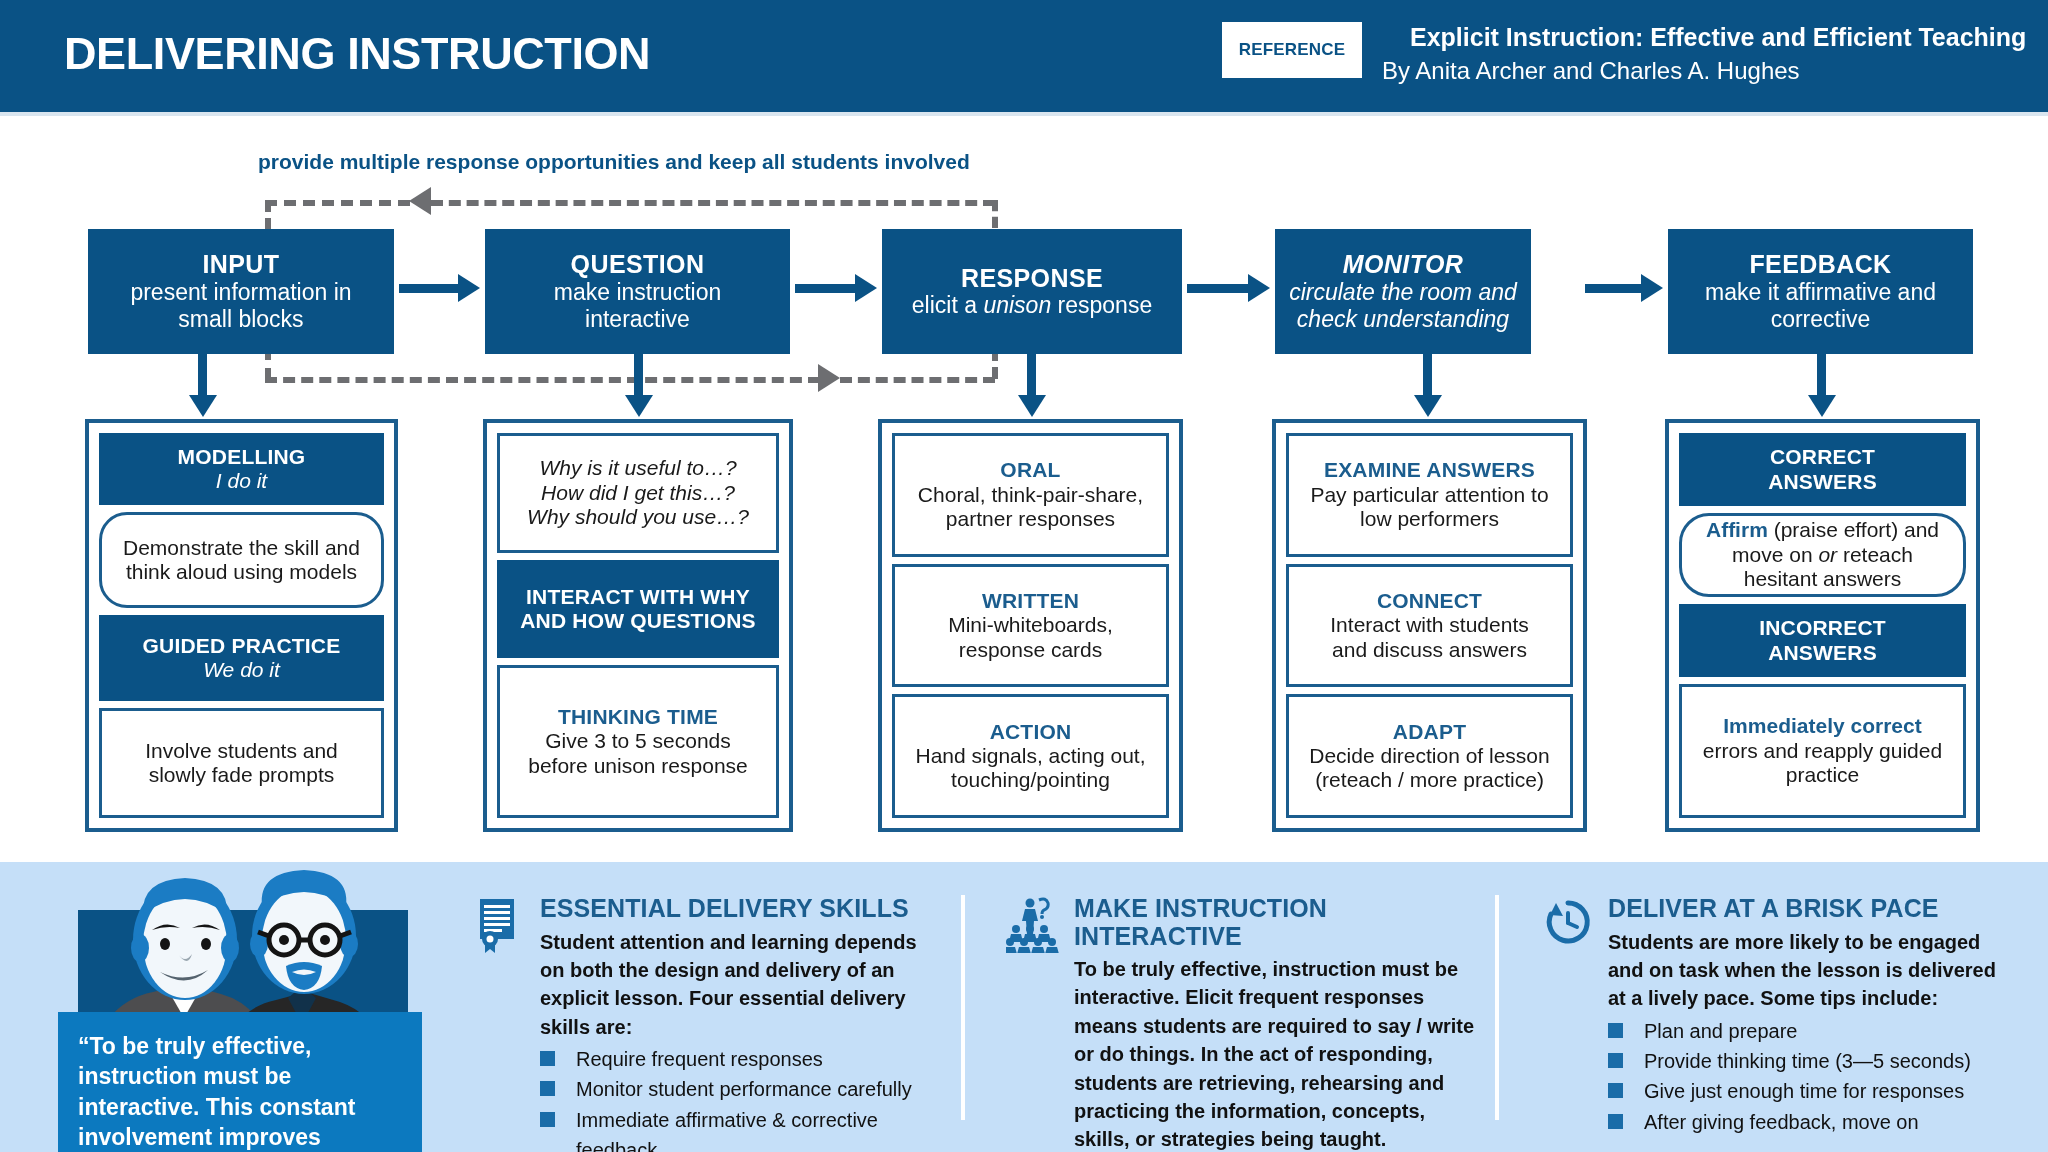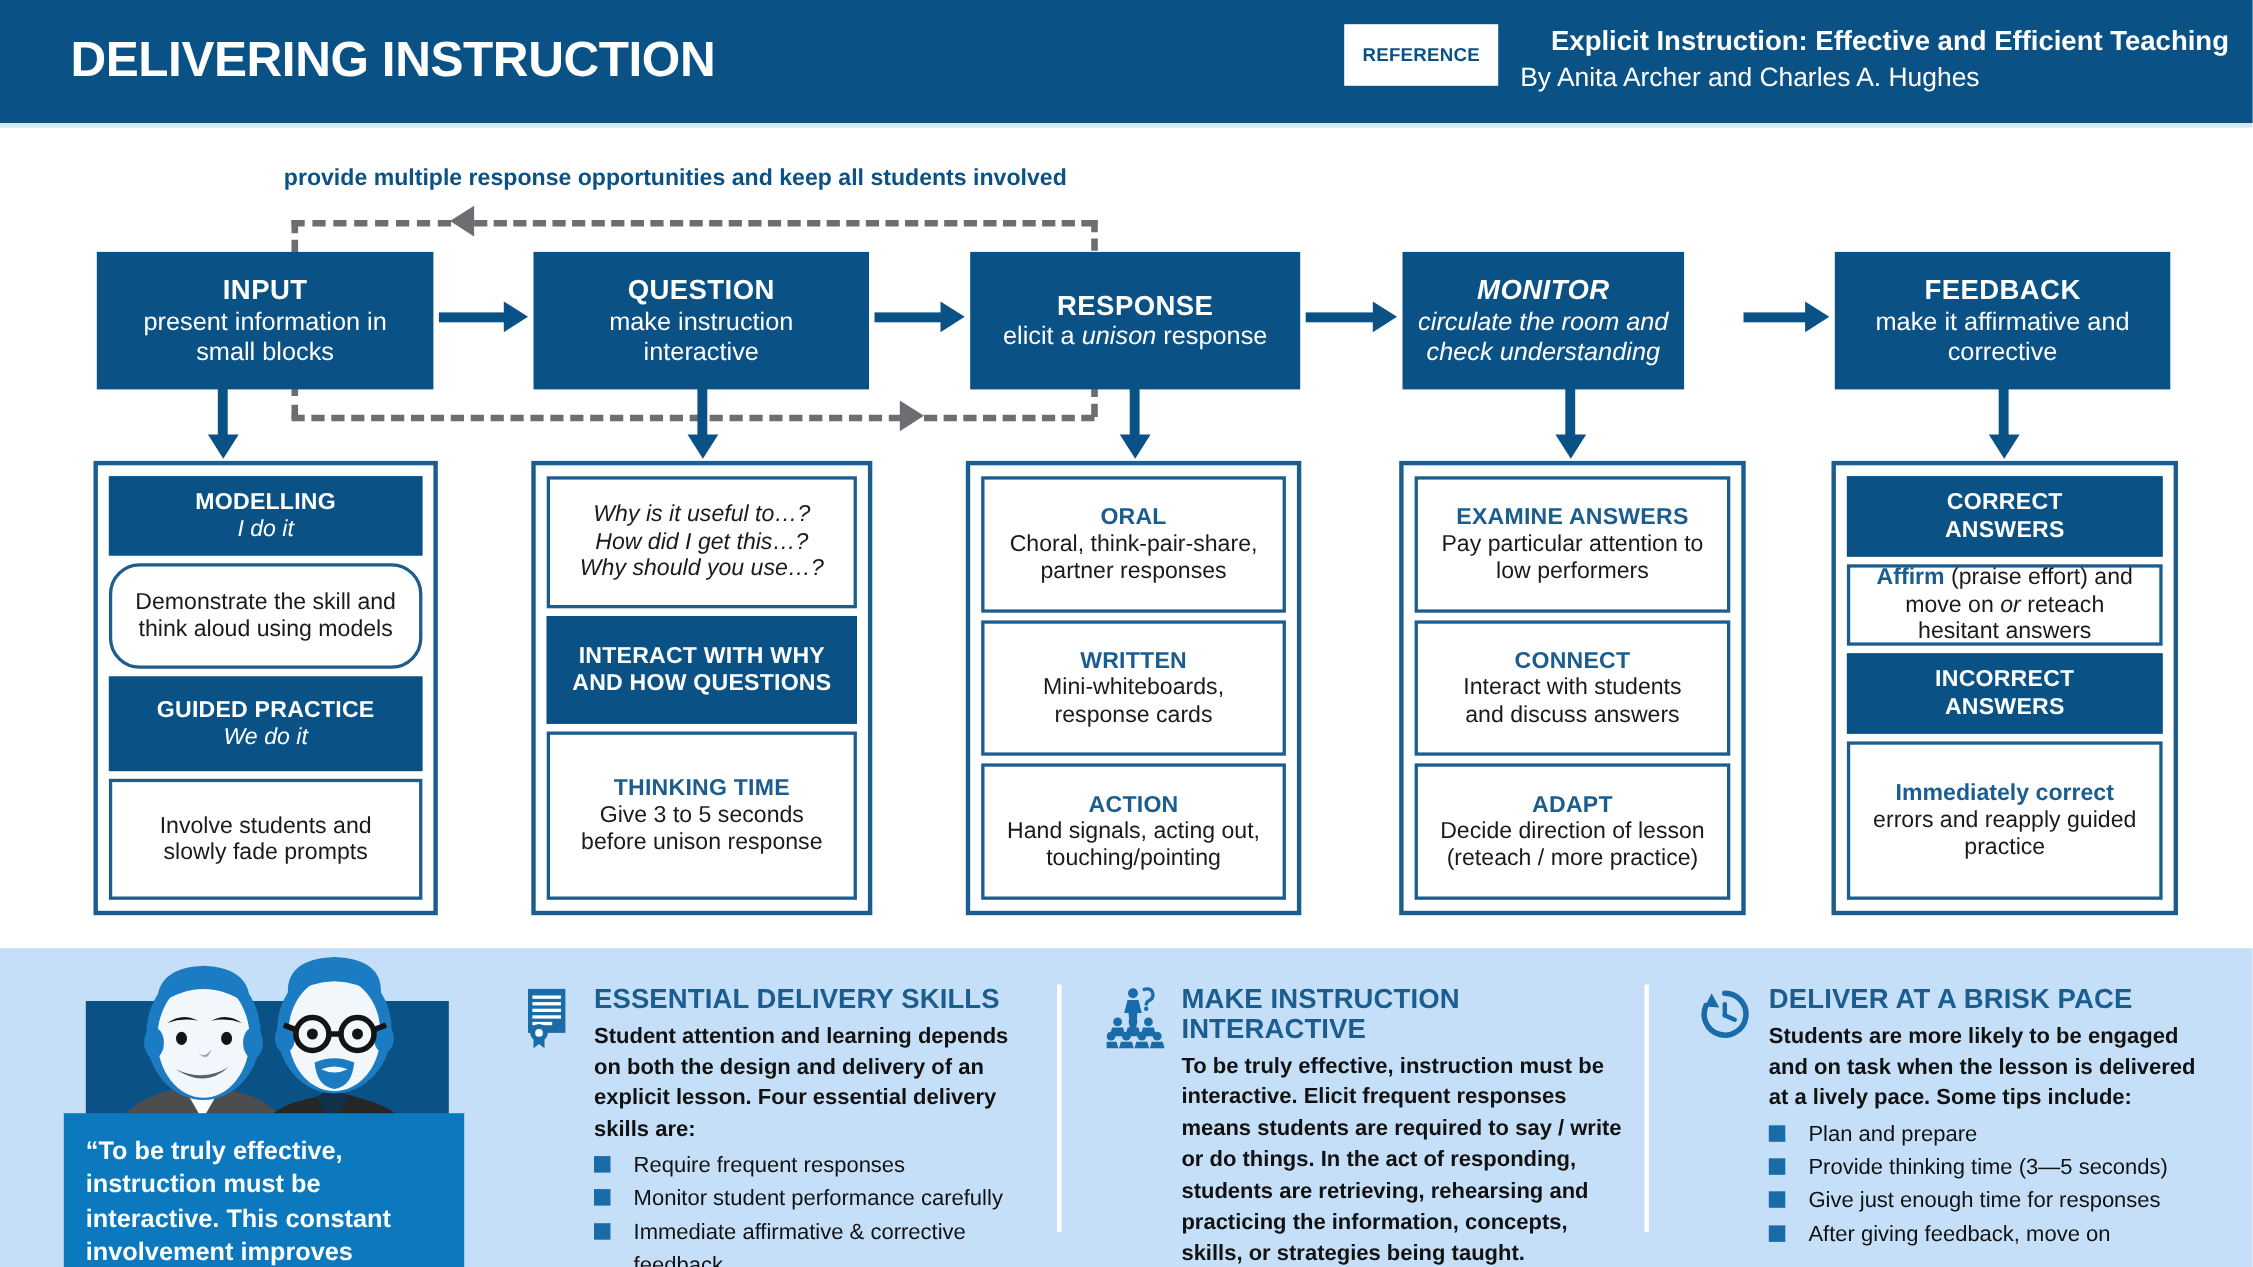--- a/index.html
+++ b/index.html
@@ -339,21 +339,21 @@
       <div class="c-body">Decide direction of lesson</div>
       <div class="c-body">(reteach / more practice)</div>
     </div>
   </div>
 
   <div class="detail-col" id="dc4">
     <div class="cell filled" style="height:73px;">
       <div class="c-head">CORRECT</div>
       <div class="c-head">ANSWERS</div>
     </div>
-    <div class="cell" style="height:74px;">
+    <div class="cell" style="height:84px;border-radius:30px;">
       <div class="c-body"><b>Affirm</b><span> (praise effort) and</span></div>
       <div class="c-body">move on <i>or</i> reteach</div>
       <div class="c-body">hesitant answers</div>
     </div>
     <div class="cell filled" style="height:73px;">
       <div class="c-head">INCORRECT</div>
       <div class="c-head">ANSWERS</div>
     </div>
     <div class="cell" style="flex:1;">
       <div class="c-body"><b>Immediately correct</b></div>

